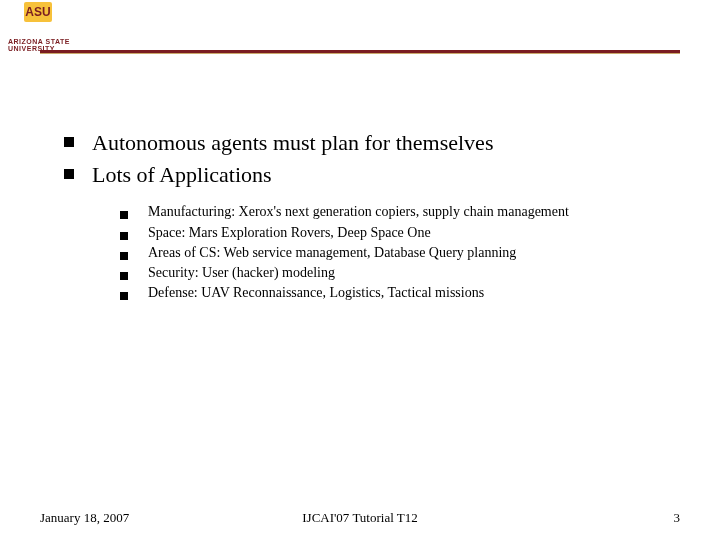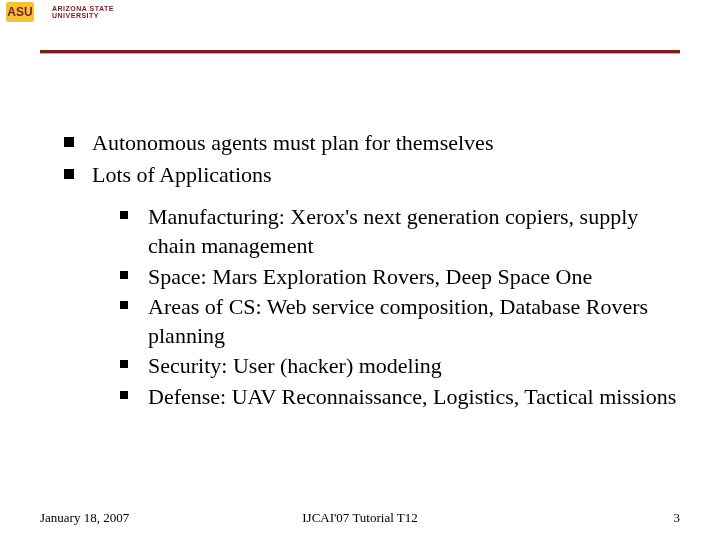--- a/index.html
+++ b/index.html
@@ -21,21 +21,21 @@
     align-items: flex-start;
   }
   .logo-box {
     display: flex;
     align-items: center;
     padding-left: 6px;
     padding-top: 2px;
   }
   .asu-mark {
     display: flex;
-    flex-direction: row;
+    flex-direction: column;
     align-items: center;
     gap: 16px;
   }
   .asu-gold {
     background: #f7c13a;
     width: 28px;
     height: 20px;
     display: flex;
     align-items: center;
     justify-content: center;
@@ -103,21 +103,21 @@
     top: 9px;
     width: 10px;
     height: 10px;
     background: #000;
   }
   ul.sub {
     list-style: none;
     margin-top: 14px;
   }
   ul.sub > li {
-    font-size: 22px;
+    font-size: 14px;
     line-height: 1.3;
     color: #000;
     position: relative;
     padding-left: 28px;
     margin-left: 28px;
     margin-bottom: 2px;
   }
   ul.sub > li::before {
     content: "";
     position: absolute;
@@ -165,21 +165,21 @@
 </div>
 
 <div class="content">
   <ul class="main">
     <li>Autonomous agents must plan for themselves</li>
     <li>
       <span>Lots of Applications</span>
       <ul class="sub">
         <li>Manufacturing: Xerox's next generation copiers, supply chain management</li>
         <li>Space: Mars Exploration Rovers, Deep Space One</li>
-        <li>Areas of CS: Web service composition, Database Rovers planning</li>
+        <li>Areas of CS: Web service management, Database Query planning</li>
         <li>Security: User (hacker) modeling</li>
         <li>Defense: UAV Reconnaissance, Logistics, Tactical missions</li>
       </ul>
     </li>
   </ul>
 </div>
 
 <div class="footer">
   <span>January 18, 2007</span>
   <span class="footer-center">IJCAI'07 Tutorial T12</span>

